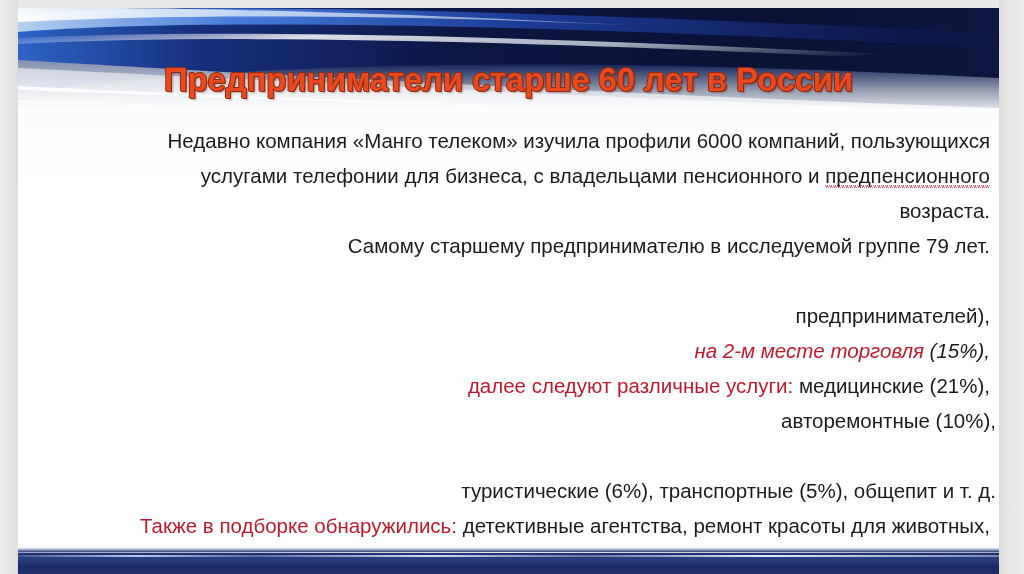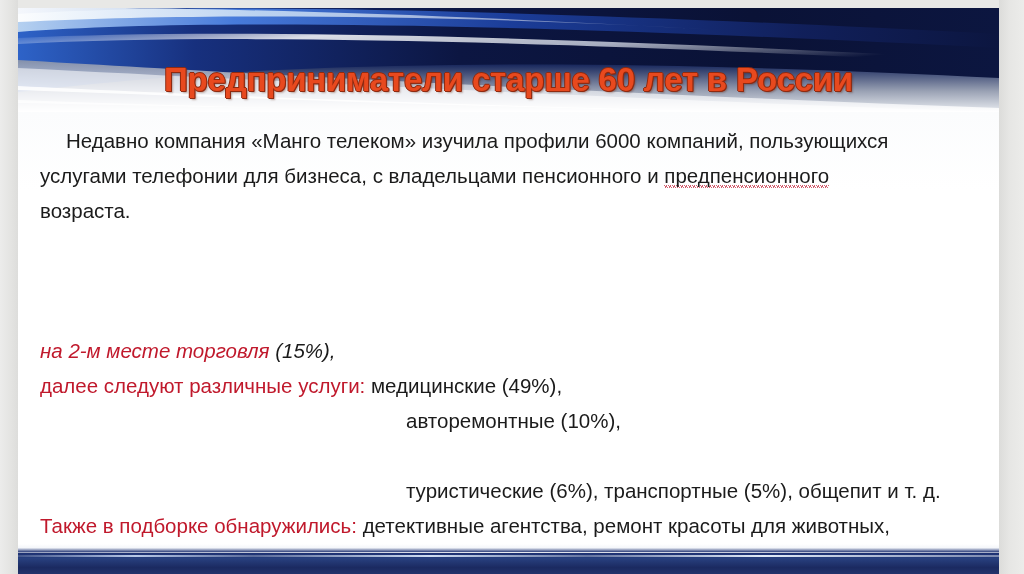--- a/index.html
+++ b/index.html
@@ -97,20 +97,21 @@
   }
 
   .line {
     position: absolute;
     left: 22px;
     width: 950px;
     font-size: 20.5px;
     line-height: 26px;
     color: #1b1b1b;
     white-space: nowrap;
+    text-align: right;
   }
   .line.indented { left: 388px; width: 590px; }
   .line.firstindent { text-indent: 26px; }
 
   .red { color: #c0192c; }
   .blk { color: #1b1b1b; }
 
   .misspelled {
     position: relative;
     padding-bottom: 1px;
@@ -242,29 +243,35 @@
       </div>
 
       <div class="line" style="top:86px;">
         <span class="blk">возраста.</span>
       </div>
 
       <div class="line" style="top:51px;">
         <span class="blk">услугами телефонии для бизнеса, с владельцами пенсионного и </span><span class="blk misspelled">предпенсионного</span>
       </div>
 
-
-
+      <div class="line firstindent" style="top:121px;">
+        <span class="blk">Самому старшему предпринимателю в исследуемой группе 79 лет.</span>
+      </div>
+
+
+      <div class="line" style="top:191px;">
+        <span class="blk">предпринимателей),</span>
+      </div>
 
       <div class="line" style="top:226px;font-style:italic;">
         <span class="red">на 2-м месте торговля</span><span class="blk"> (15%),</span>
       </div>
 
       <div class="line" style="top:261px;">
-        <span class="red">далее следуют различные услуги:</span><span class="blk"> медицинские (49%),</span>
+        <span class="red">далее следуют различные услуги:</span><span class="blk"> медицинские (21%),</span>
       </div>
 
       <div class="line indented" style="top:296px;">
         <span class="blk">авторемонтные (10%),</span>
       </div>
 
 
       <div class="line indented" style="top:366px;">
         <span class="blk">туристические (6%), транспортные (5%), общепит и т. д.</span>
       </div>

